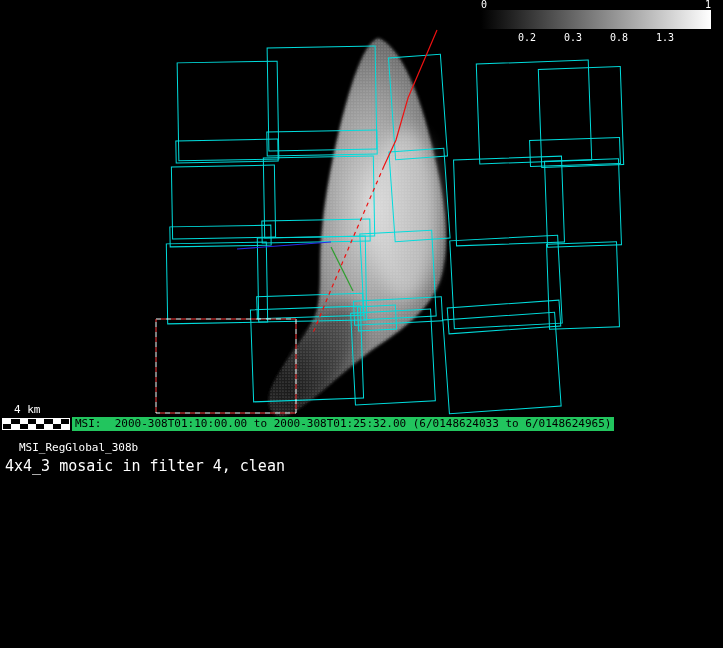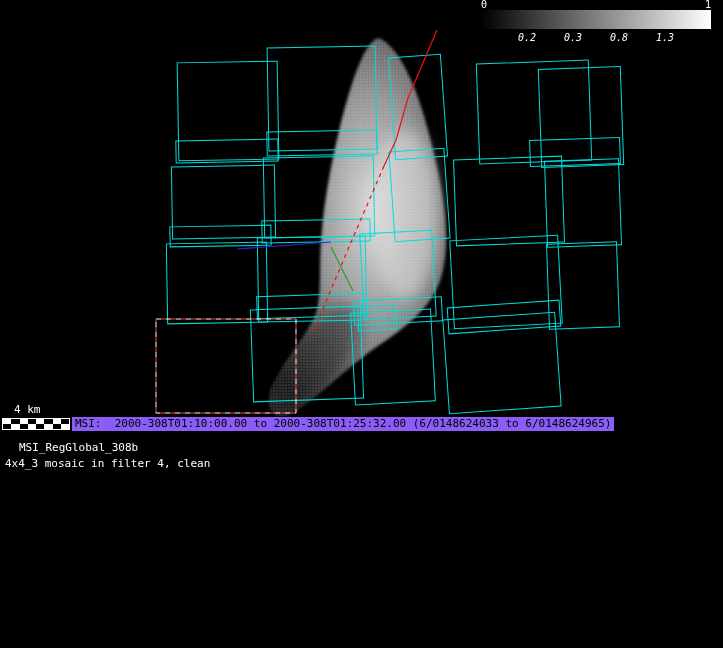--- a/index.html
+++ b/index.html
@@ -7,31 +7,31 @@
     position:relative;width:723px;height:648px;background:#000;overflow:hidden;
     font-family:"DejaVu Sans Mono","Liberation Mono",monospace;
   }
   #viz{position:absolute;left:0;top:0;}
   
   .colorbar{position:absolute;left:481px;top:1px;width:230px;height:46px;color:#fff;font-size:10px;}
   .cb-bar{position:absolute;left:0;top:9px;width:230px;height:19px;}
   .cb-zero{position:absolute;left:0;top:-2px;}
   .cb-one{position:absolute;right:0;top:-2px;}
   .cb-ticks{position:absolute;left:0;top:31px;width:100%;height:12px;}
-  .cb-tick{position:absolute;transform:translateX(-50%);font-style:italic;}
+  .cb-tick{position:absolute;transform:translateX(-50%);}
   .p20{left:20%}.p40{left:40%}.p60{left:60%}.p80{left:80%}
   
   .scale-label{position:absolute;left:14px;top:403px;color:#fff;font-size:11px;}
   .scalebar{position:absolute;left:2px;top:418px;width:66px;height:10px;
     display:flex;flex-wrap:wrap;border:1px solid #fff;}
   .sb-cell{width:8.25px;height:5px;}
-  .statusline{position:absolute;left:72px;top:417px;height:14px;background:#8b5cf6;color:#000;
+  .statusline{position:absolute;left:72px;top:417px;height:14px;background:#22c55e;color:#000;
     font-size:11px;line-height:14px;padding:0 3px;white-space:pre;}
   .seqname{position:absolute;left:19px;top:441px;color:#fff;font-size:11px;white-space:pre;}
-  .descline{position:absolute;left:5px;top:457px;color:#fff;font-size:11px;white-space:pre;}
+  .descline{position:absolute;left:5px;top:457px;color:#fff;font-size:15px;white-space:pre;}
 </style>
 </head>
 <body>
 
 <div id="root">
 
   <svg id="viz" width="723" height="470" viewBox="0 0 723 470">
     <defs>
       <radialGradient id="astg" cx="58%" cy="45%" r="68%">
         <stop offset="0%" stop-color="#d8d8d8"></stop>

